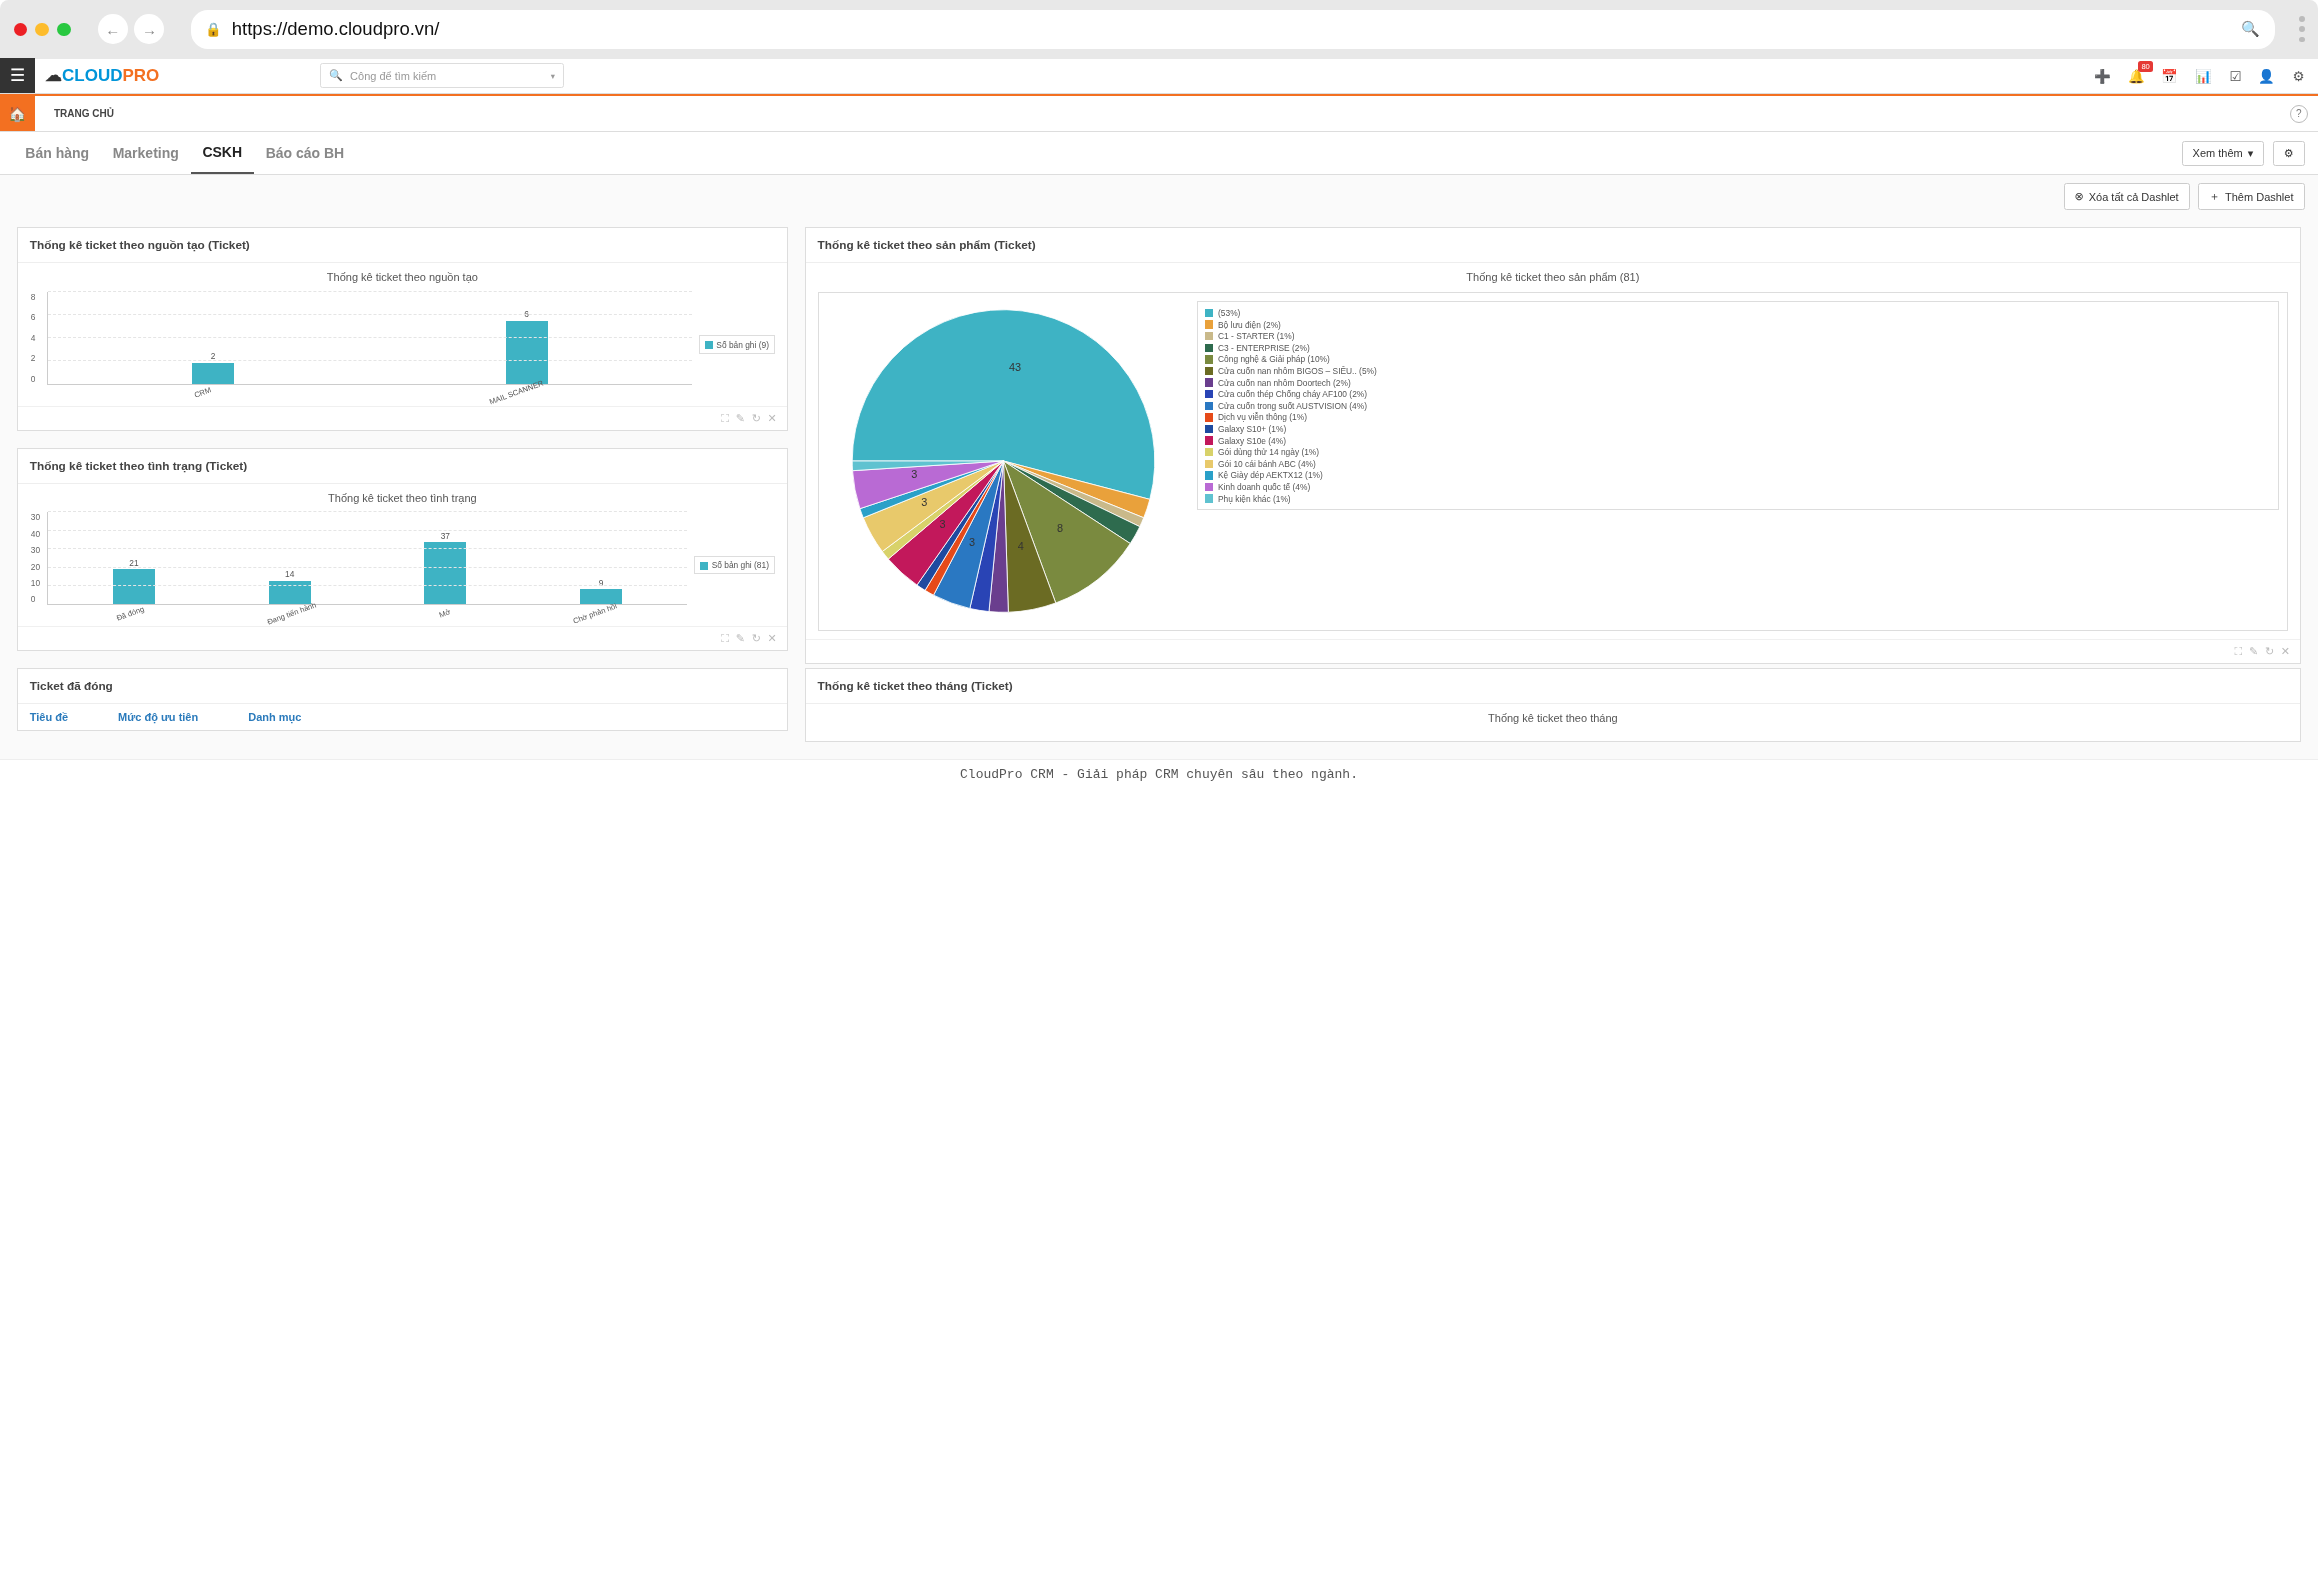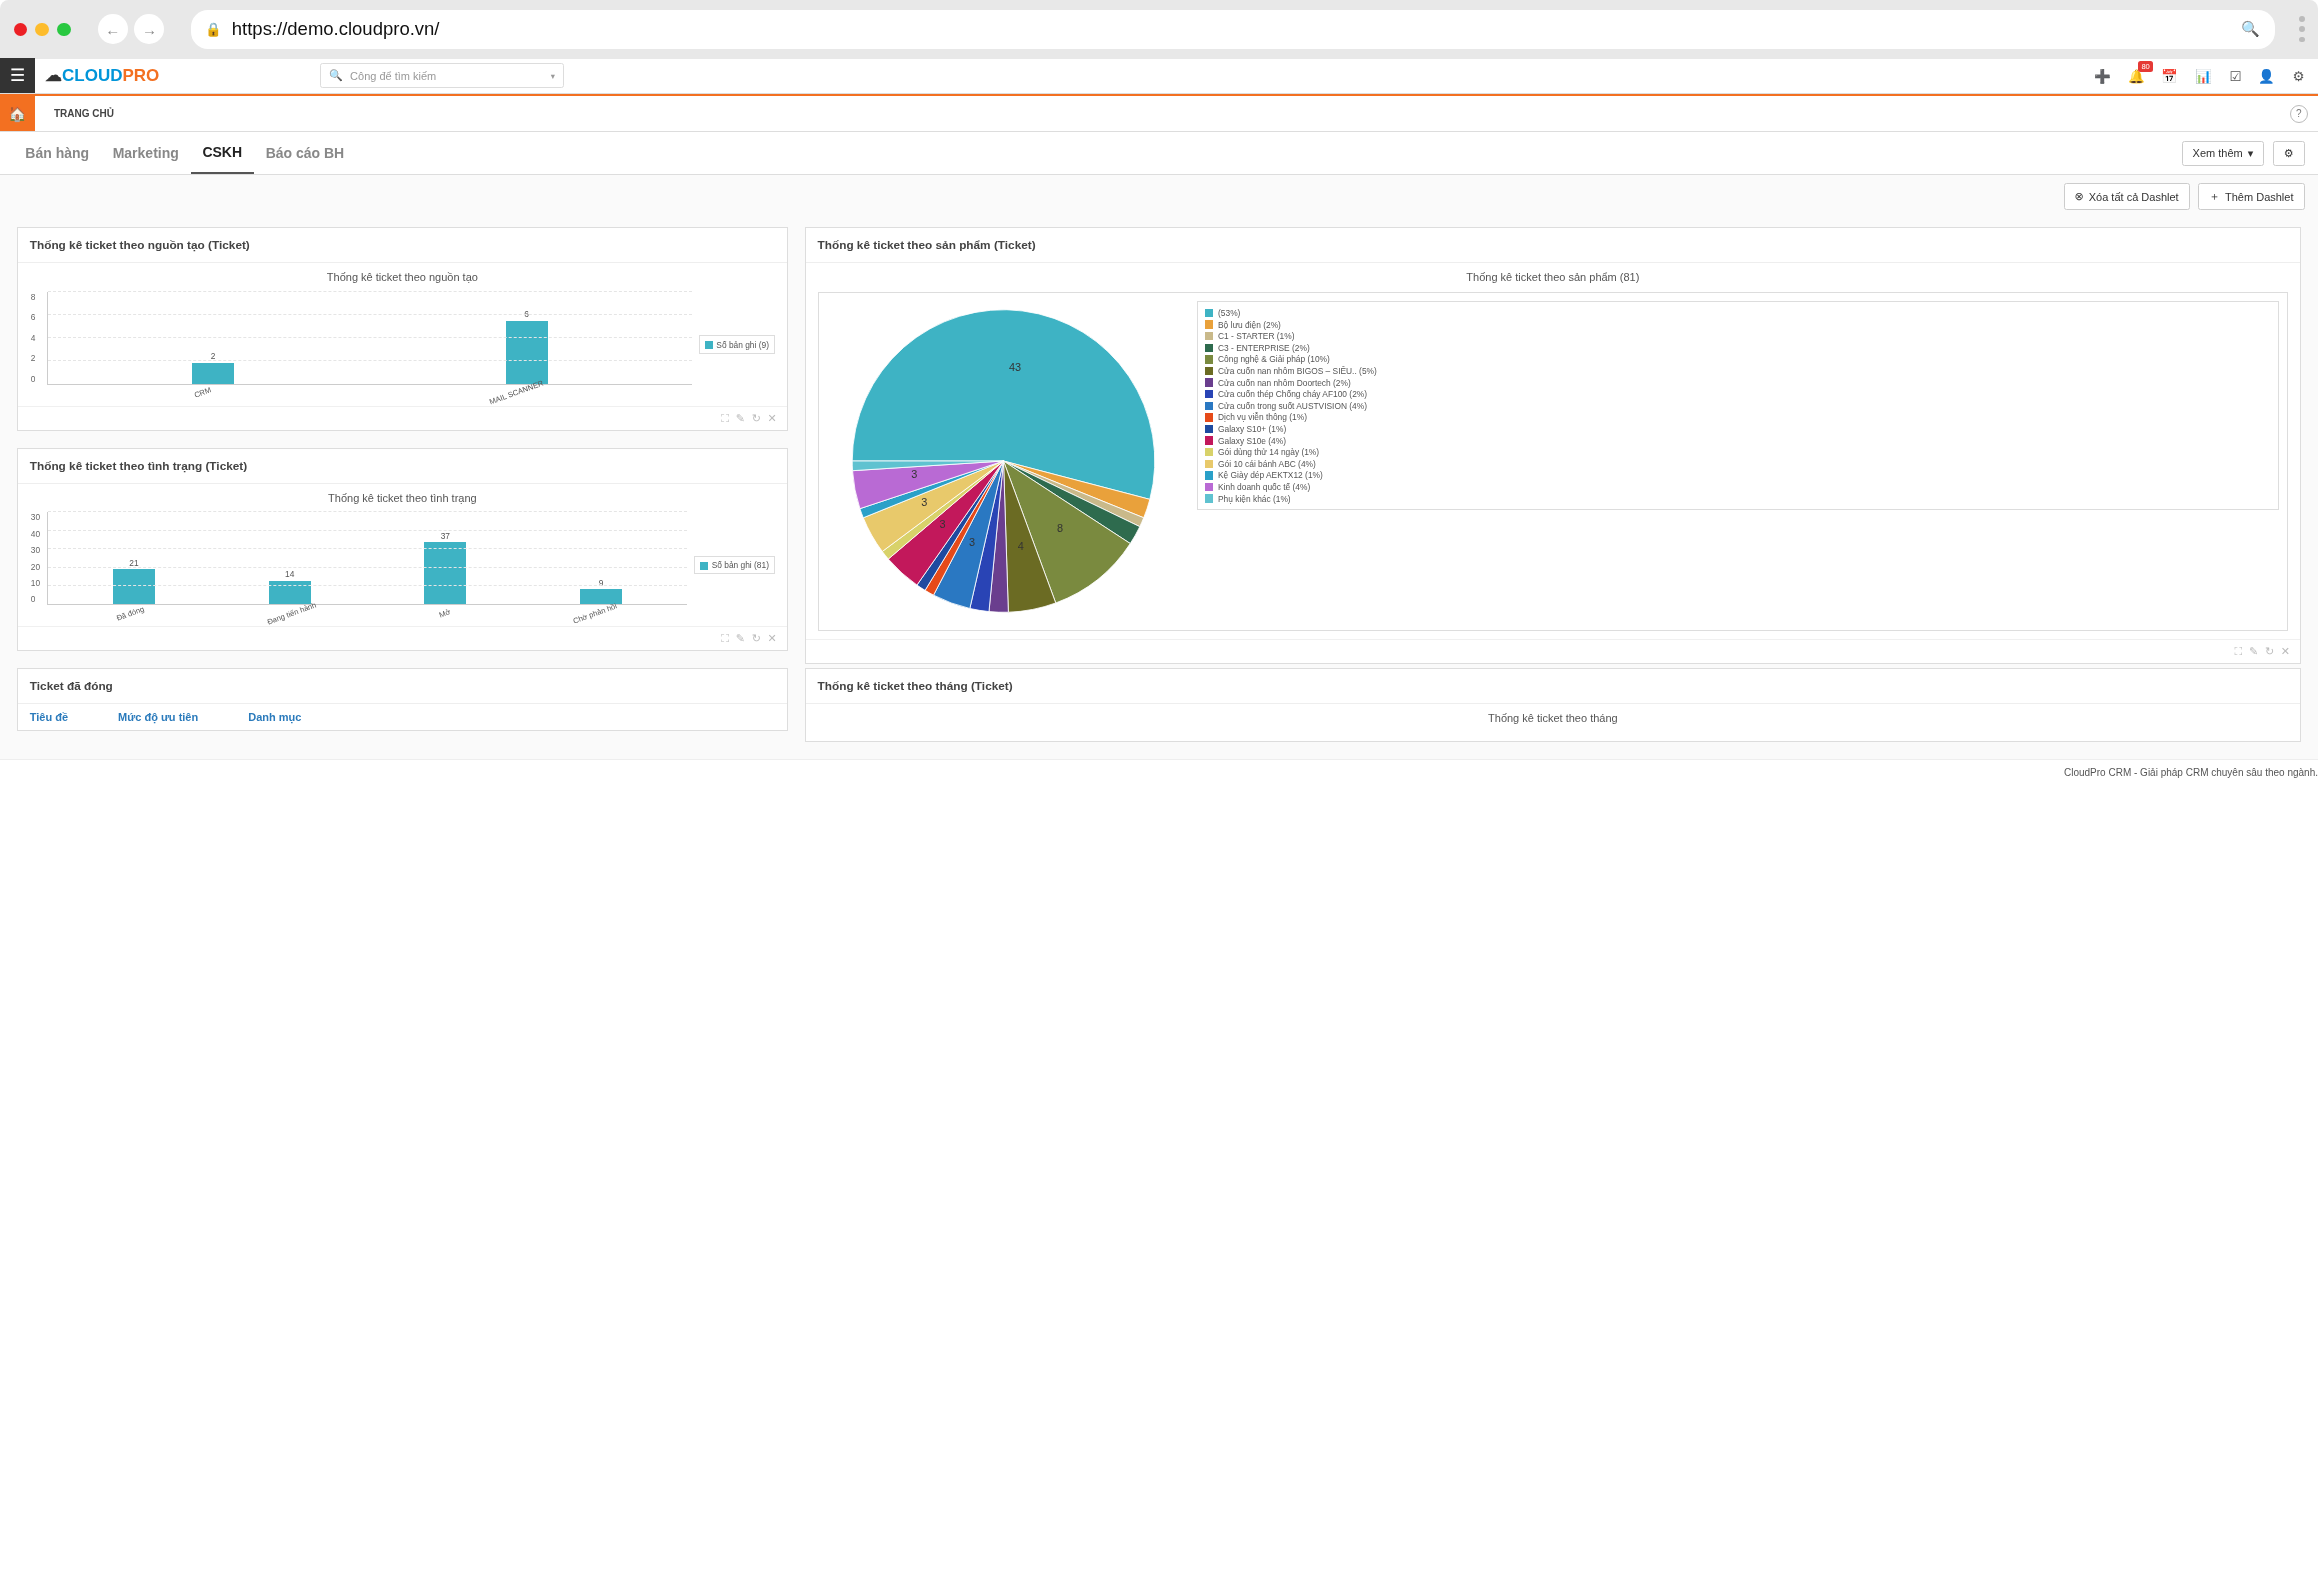--- a/index.html
+++ b/index.html
@@ -71,21 +71,21 @@
 
 .pie-wrap { display: flex; gap: 17px; align-items: flex-start; }
 .pie-svg { flex: 0 0 auto; }
 .pie-legend { border: 0.8px solid #ddd; padding: 5px 6.7px; font-size: 8.4px; color: #555; max-height: 269px; overflow: auto; flex: 1; }
 .pie-legend-item { display: flex; align-items: center; gap: 5px; padding: 0.8px 0; white-space: nowrap; }
 .pie-legend-item .sw { width: 8.4px; height: 8.4px; flex-shrink: 0; }
 
 .table-headers { display: flex; gap: 50px; padding: 6.7px 11.8px; font-size: 11px; font-weight: bold; }
 .table-headers span { color: #2b7bbc; cursor: pointer; }
 
-.footer-text { text-align: right; padding: 6.7px 0; font-size: 10px; color: #555; border-top: 0.8px solid #eee; background: #fff; }
+.footer-text { text-align: center; padding: 6.7px 0; font-size: 13px; color: #555; border-top: 0.8px solid #eee; background: #fff; font-family: Liberation Mono, monospace; }
 
 .gridline { position: absolute; left: 0; right: 0; border-top: 0.8px dashed #e5e5e5; }
 </style>
 </head>
 <body>
 
 <div class="browser-chrome">
   <div class="traffic-lights">
     <div class="traffic-light tl-red"></div>
     <div class="traffic-light tl-yellow"></div>

